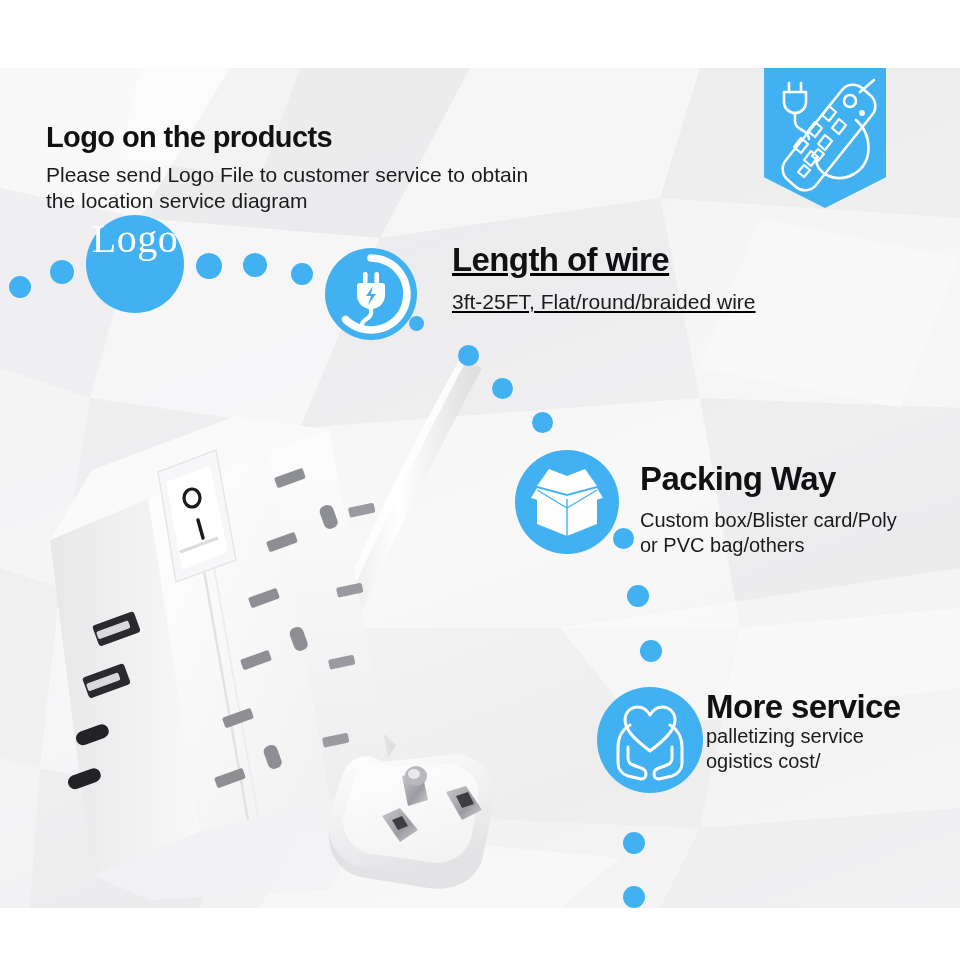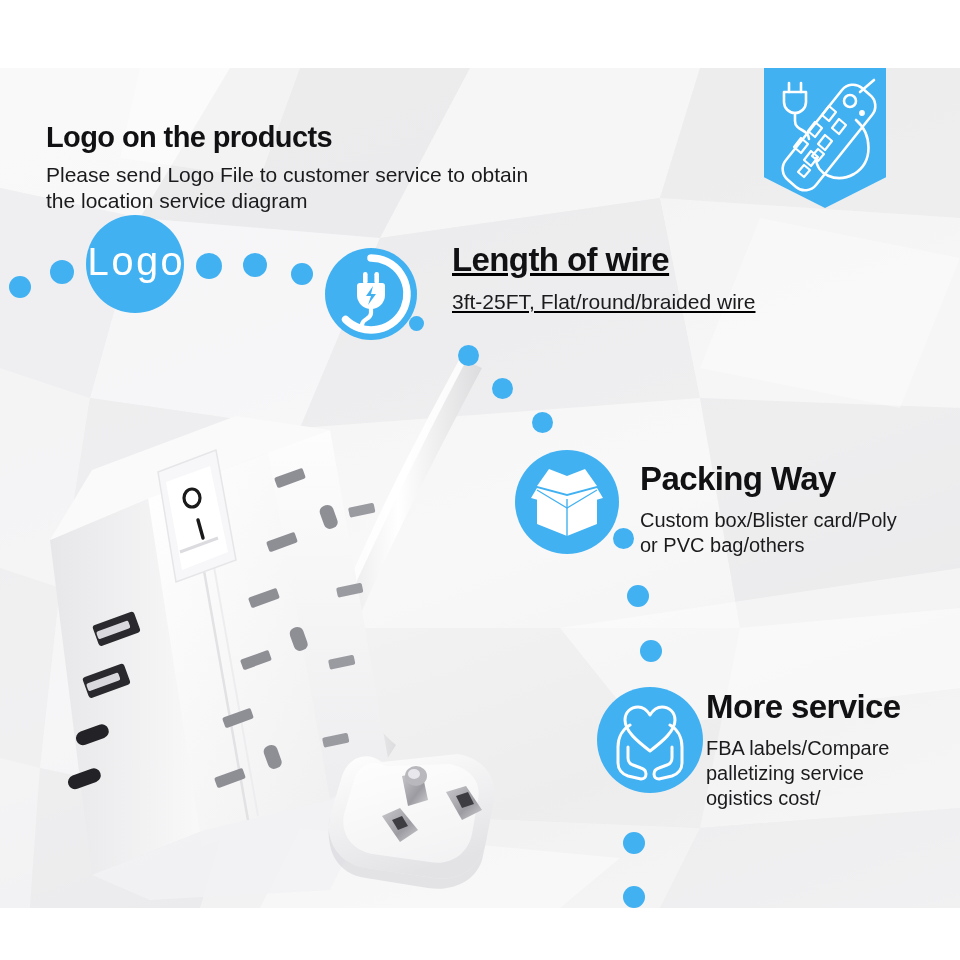--- a/index.html
+++ b/index.html
@@ -55,23 +55,23 @@
   .sub.sm { font-size:20px; line-height:25px; }
 
   
   .icon-circle {
     position:absolute; border-radius:50%;
     background:#41b1f2; z-index:28;
     display:flex; align-items:center; justify-content:center;
   }
   .logo-circle {
     position:absolute; border-radius:50%; background:#41b1f2;
-    z-index:28; display:flex; align-items:center; justify-content:center;
+    z-index:28; display:flex; align-items:flex-start; justify-content:center;
     color:#ffffff; font-size:40px; letter-spacing:0.5px;
-    font-family:Liberation Mono, monospace;
+    font-family:Liberation Serif, serif;
   }
 
   
   .dot {
     position:absolute; border-radius:50%; background:#41b1f2; z-index:26;
   }
 
   
   .shield {
     position:absolute; z-index:30;
@@ -329,21 +329,20 @@
                  C 33 77, 31 74, 31 71 L 31 60"></path>
         <path d="M73 38 C 80 42, 85 50, 85 60 L 85 76 C 85 82, 81 87, 75 89
                  L 62 92 C 59 92, 57 90, 57 87 C 57 84, 59 82, 62 81 L 70 78
                  C 73 77, 75 74, 75 71 L 75 60"></path>
       </g>
     </svg>
   </div>
 
   <div class="blk" style="left:706px; top:690px; width:250px;">
     <div class="h2 big">More service</div>
-    <div class="sub sm" style="margin-top:12px;">FBA labels/Compare</div>
     <div class="sub sm">palletizing service</div>
     <div class="sub sm">ogistics cost/</div>
   </div>
 
   <div class="dot" style="left:623px; top:832px; width:22px; height:22px;"></div>
   <div class="dot" style="left:623px; top:886px; width:22px; height:22px;"></div>
 
   <div class="bottom-white"></div>
 
 </div>

